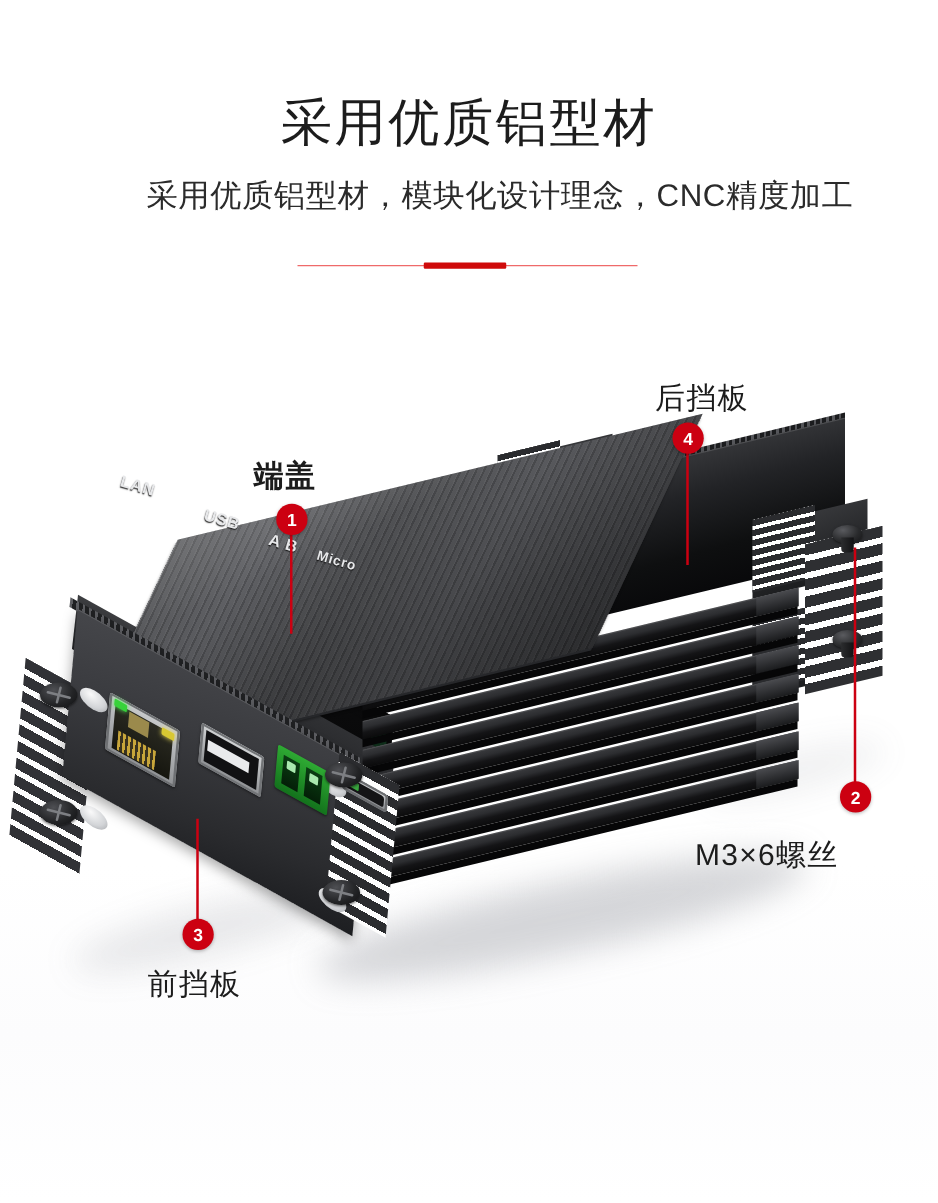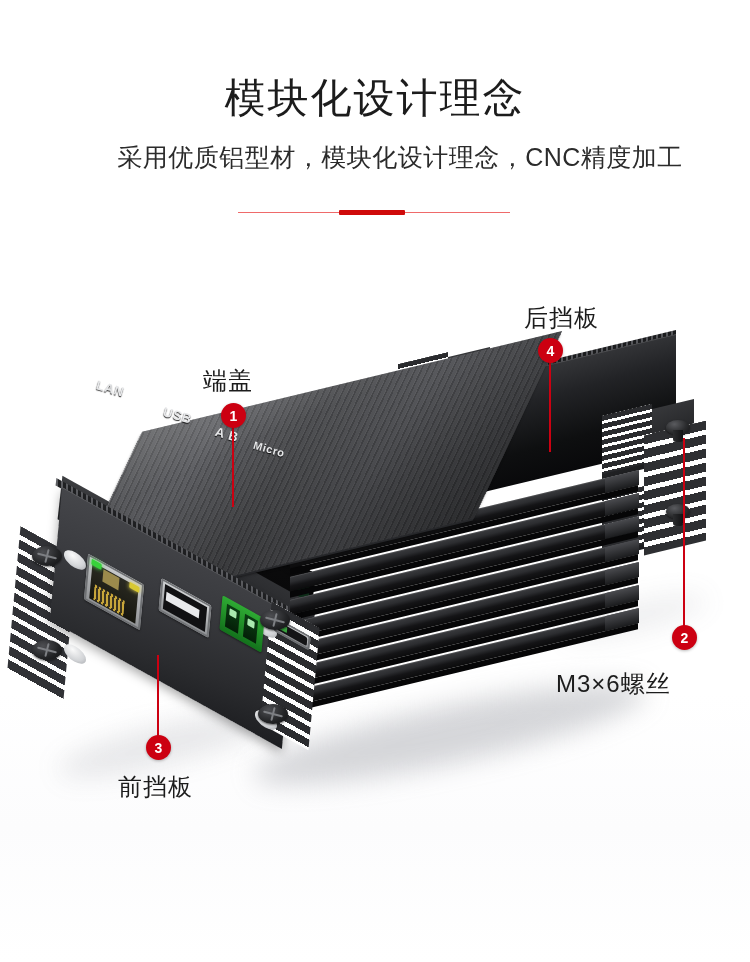--- a/index.html
+++ b/index.html
@@ -219,40 +219,40 @@
   
   .marker{position:absolute;width:25px;height:25px;border-radius:50%;
     background:#cc0011;color:#fff;font-size:14px;font-weight:700;
     display:flex;align-items:center;justify-content:center;
     box-shadow:0 1px 3px rgba(0,0,0,.28);z-index:40;}
   .lead{position:absolute;width:2px;background:#cc0011;z-index:39;}
   .calloutlabel{position:absolute;color:#1c1c1c;font-size:24px;white-space:nowrap;letter-spacing:1px;z-index:41;}
 
   .m1{left:221px;top:403px;}
   .l1{left:232px;top:425px;height:82px;}
-  .t1{left:203px;top:365px;}
+  .t1{left:203px;top:365px;font-weight:bold;}
 
   .m4{left:538px;top:338px;}
   .l4{left:549px;top:360px;height:92px;}
   .t4{left:524px;top:302px;}
 
   .m2{left:672px;top:625px;}
   .l2{left:683px;top:438px;height:190px;}
   .t2{left:556px;top:668px;}
 
   .m3{left:146px;top:735px;}
   .l3{left:157px;top:655px;height:82px;}
   .t3{left:118px;top:771px;}
 </style>
 </head>
 <body>
 
 <div class="page">
 
-  <div class="title">模块化设计理念</div>
+  <div class="title">采用优质铝型材</div>
   <div class="subtitle">采用优质铝型材，模块化设计理念，CNC精度加工</div>
 
   <div class="divider">
     <div class="thin"></div>
     <div class="thick"></div>
   </div>
 
   <div class="stage">
 
     <div class="shadow sh-main"></div>

